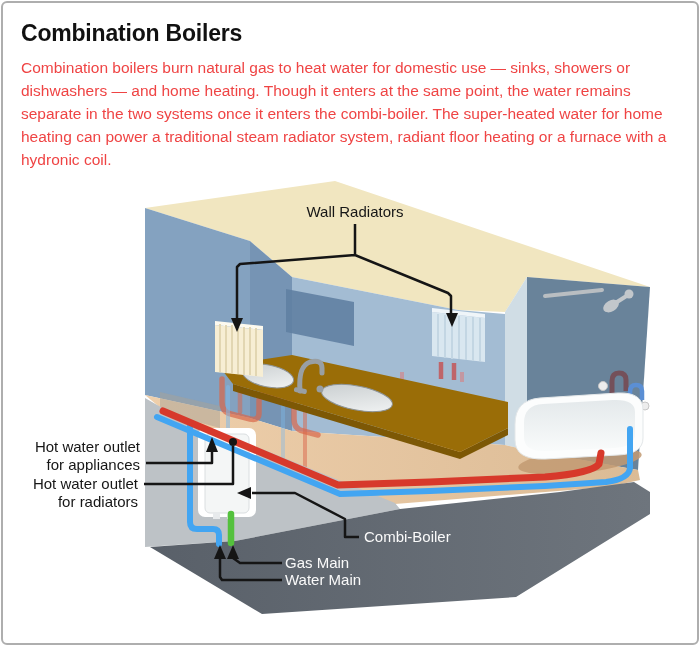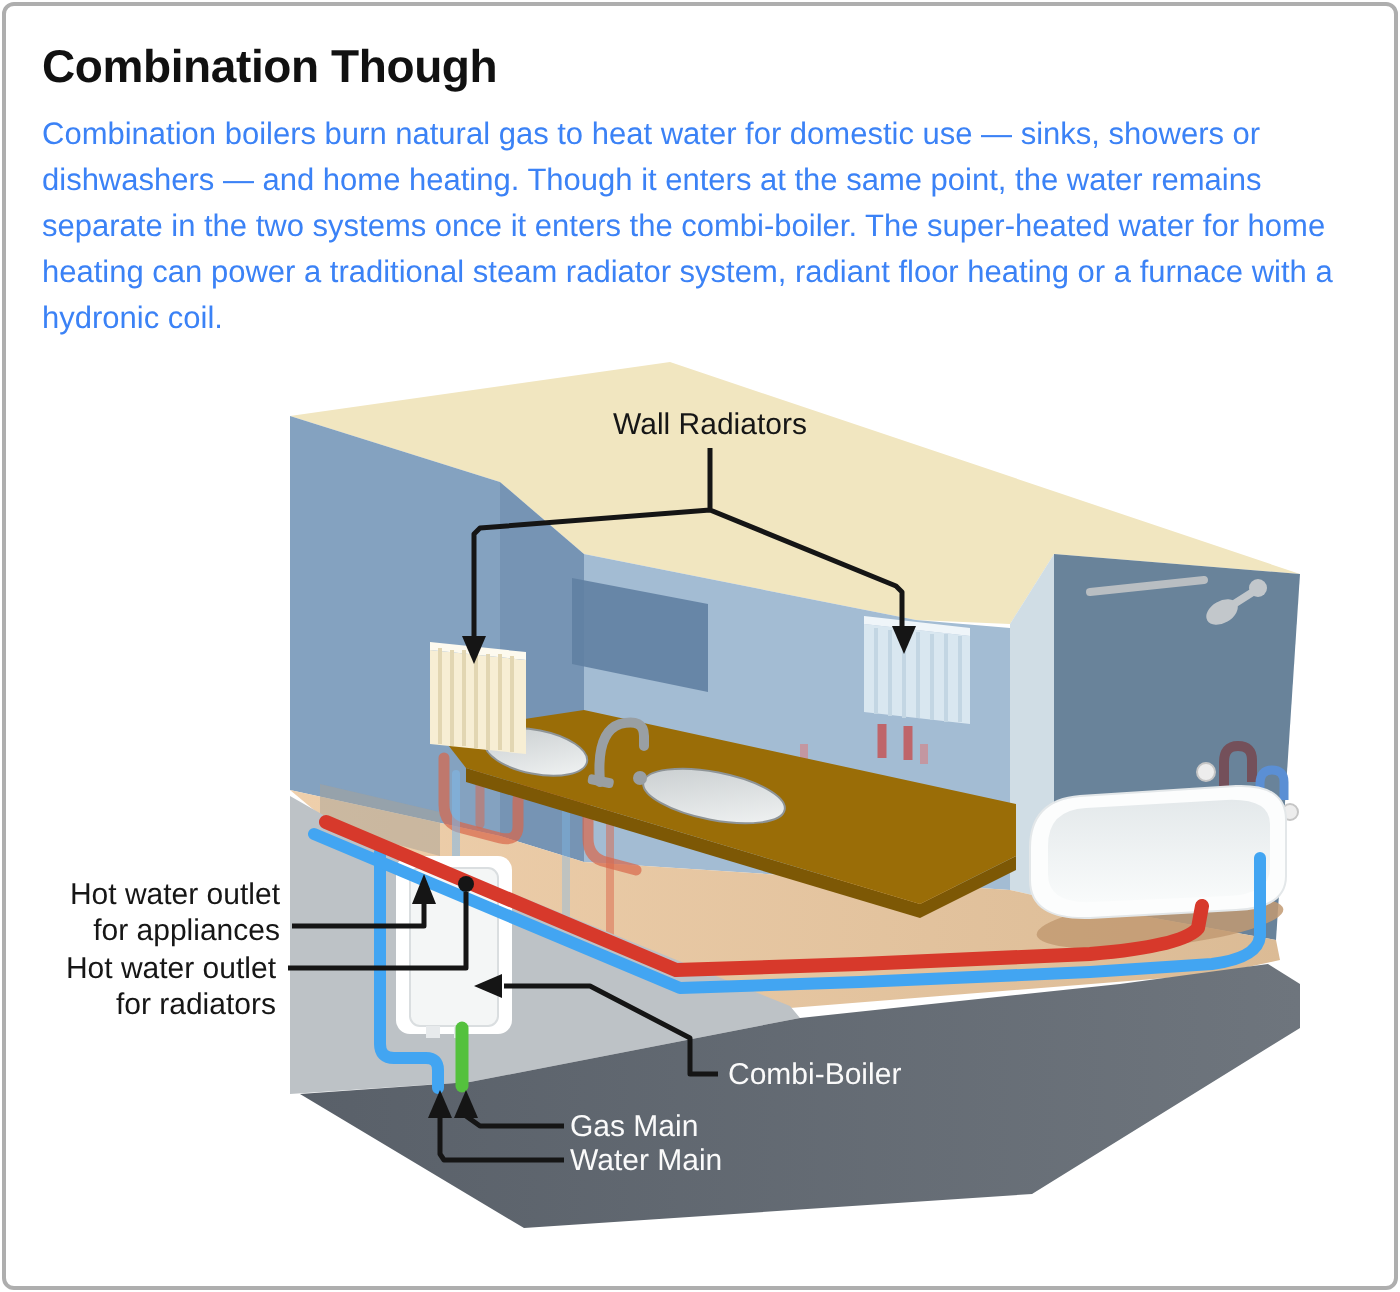--- a/index.html
+++ b/index.html
@@ -1,32 +1,32 @@
 <!DOCTYPE html>
 <html><head>
 <meta charset="utf-8">
 <style>
   html,body{margin:0;padding:0;background:#e9e9e9;font-family:"Liberation Sans",sans-serif;}
   #stage{position:relative;width:700px;height:646px;background:#ffffff;overflow:hidden;}
   #frame{position:absolute;inset:1px;border:2px solid #aeaeae;border-radius:6px;pointer-events:none;}
   #title{position:absolute;left:21px;top:20px;margin:0;font-size:23px;font-weight:bold;color:#111;letter-spacing:-0.2px;}
-  #desc{position:absolute;left:21px;top:56px;width:650px;margin:0;font-size:15.5px;line-height:23px;color:#3b82f6;}
+  #desc{position:absolute;left:21px;top:56px;width:650px;margin:0;font-size:15.5px;line-height:23px;color:#ef4444;}
   svg{position:absolute;left:0;top:170px;}
   svg text{font-family:"Liberation Sans",sans-serif;font-size:15px;}
   .lbl{fill:#161616;}
   .lbl-white{fill:#fafafa;}
   .leader{stroke:#151515;stroke-width:2.5;fill:none;stroke-linejoin:round;stroke-linecap:butt;}
   .head{fill:#151515;stroke:none;}
 </style>
 </head>
 <body>
 
 <div id="stage">
   <div id="frame"></div>
-  <h1 id="title">Combination Though</h1>
+  <h1 id="title">Combination Boilers</h1>
   <p id="desc">Combination boilers burn natural gas to heat water for domestic use — sinks, showers or dishwashers — and home heating. Though it enters at the same point, the water remains separate in the two systems once it enters the combi-boiler. The super-heated water for home heating can power a traditional steam radiator system, radiant floor heating or a furnace with a hydronic coil.</p>
 
   <svg width="700" height="476" viewBox="0 170 700 476">
     <defs>
       <linearGradient id="slabGrad" x1="0" y1="0" x2="1" y2="0">
         <stop offset="0" stop-color="#EDCBA4"></stop>
           <stop offset="1" stop-color="#D8B58C"></stop>
       </linearGradient>
       <linearGradient id="groundGrad" x1="0" y1="0" x2="1" y2="0">
         <stop offset="0" stop-color="#596069"></stop>

